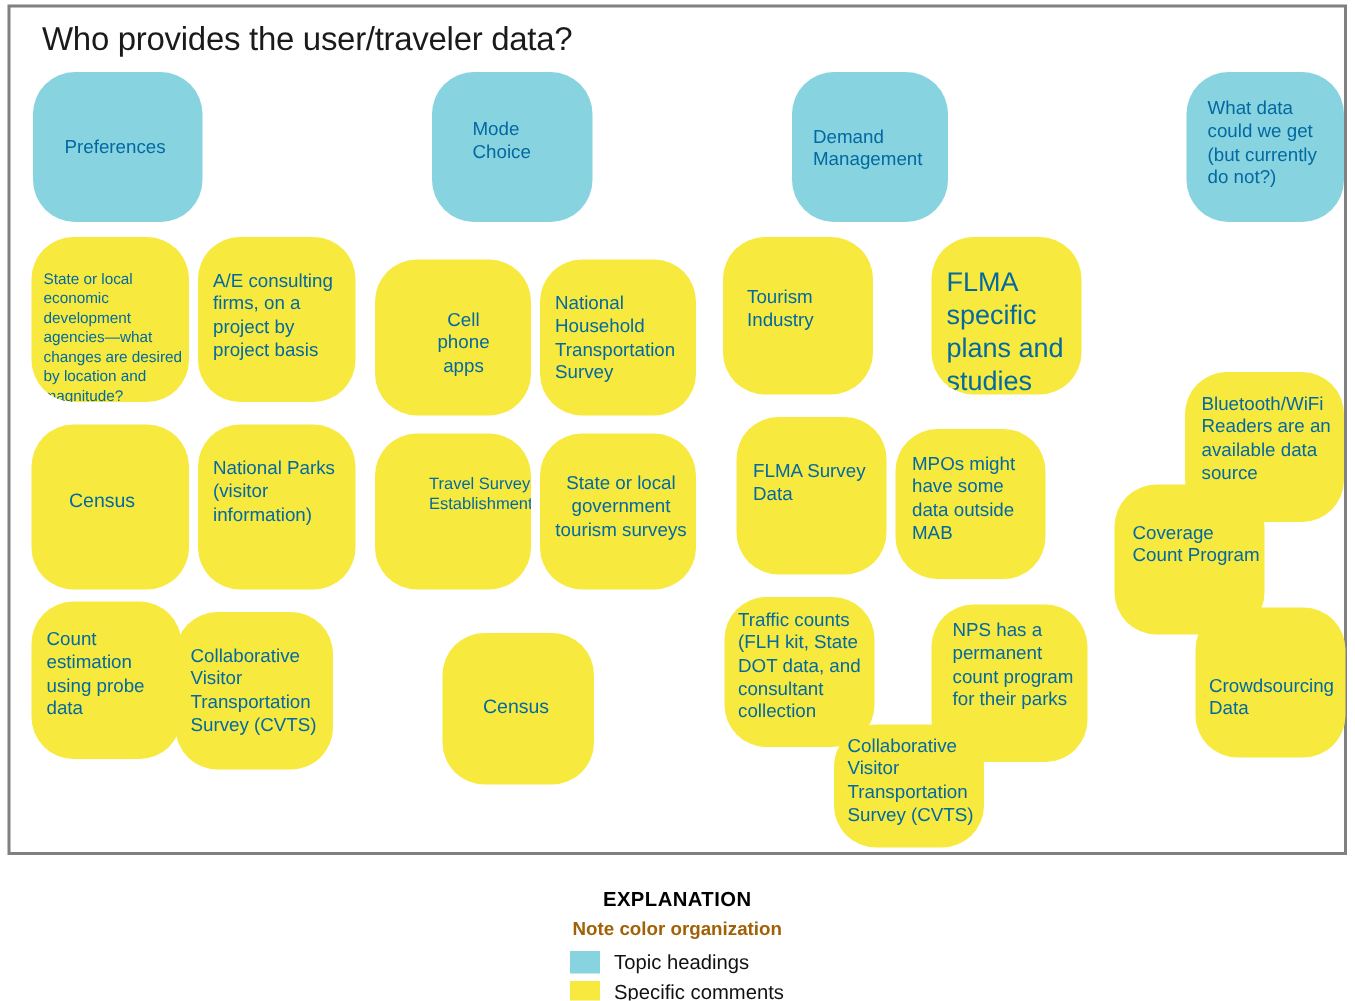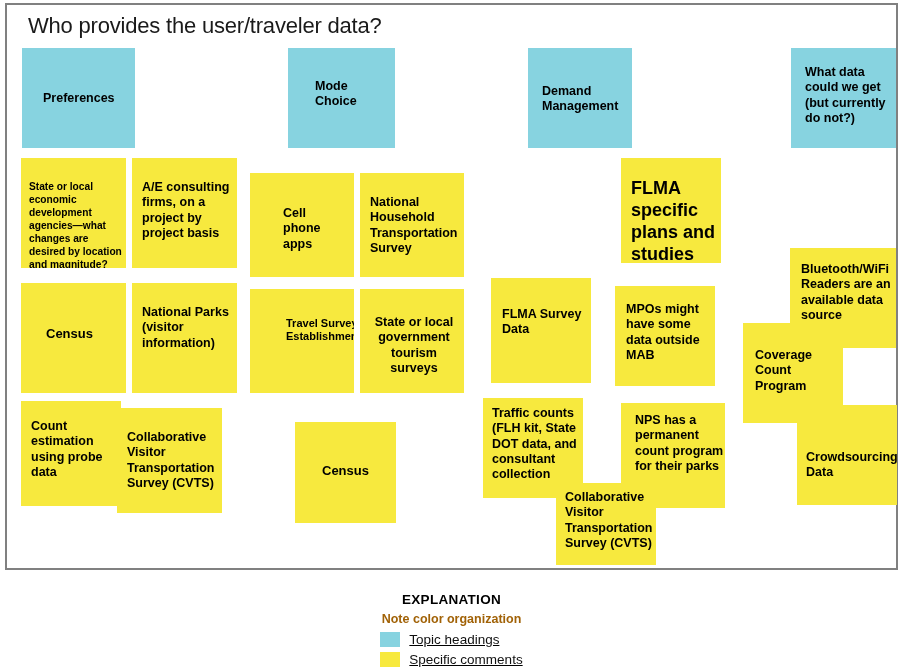--- a/index.html
+++ b/index.html
@@ -36,24 +36,25 @@
     top: 8px;
     font-size: 22px;
     font-weight: normal;
     color: #1a1a1a;
     letter-spacing: -0.2px;
     white-space: nowrap;
   }
   .note {
     position: absolute;
     box-sizing: border-box;
-    font-weight: bold;
-    color: #000000;
+    font-weight: normal;
+    color: #0369a1;
     line-height: 1.18;
     overflow: hidden;
+    border-radius: 28px;
   }
   .note .txt {
     position: absolute;
     display: block;
   }
   .note.blue { background: #87d3e0; }
   .note.yellow { background: #f7e93e; }
 
   
   #legend {
@@ -75,24 +76,23 @@
     color: #a16207;
     margin-top: 5px;
   }
   .legend-rows {
     display: inline-block;
     margin-top: 5px;
     text-align: left;
   }
   .legend-row {
     display: flex;
-    align-items: flex-start;
+    align-items: center;
     height: 19px;
     margin-top: 1px;
-    text-decoration: underline;
   }
   .legend-swatch {
     width: 20px;
     height: 15px;
     margin-right: 9px;
     flex: 0 0 auto;
   }
   .legend-label {
     font-size: 13.5px;
     color: #111;
@@ -134,21 +134,21 @@
 
     <div class="note yellow" style="left:110px; top:403px; width:105px; height:105px;">
       <span class="txt" style="left:10px; top:22px; width:95px; font-size:12.5px; line-height:1.22;">Collaborative Visitor Transportation Survey (CVTS)</span>
     </div>
 
     <div class="note blue" style="left:281px; top:43px; width:107px; height:100px;">
       <span class="txt" style="left:27px; top:31px; width:60px; font-size:12.5px; line-height:1.22;">Mode Choice</span>
     </div>
 
     <div class="note yellow" style="left:243px; top:168px; width:104px; height:104px;">
-      <span class="txt" style="left:33px; top:33px; width:52px; font-size:12.5px; line-height:1.22;">Cell phone apps</span>
+      <span class="txt" style="left:33px; top:33px; width:52px; font-size:12.5px; line-height:1.22;text-align:center;">Cell phone apps</span>
     </div>
 
     <div class="note yellow" style="left:353px; top:168px; width:104px; height:104px;padding-left:20px;">
       <span class="txt" style="left:10px; top:22px; width:92px; font-size:12.5px; line-height:1.22;">National Household Transportation Survey</span>
     </div>
 
     <div class="note yellow" style="left:243px; top:284px; width:104px; height:104px;">
       <span class="txt" style="left:10px; top:28px; width:94px; font-size:11px; line-height:1.22;margin-left:26px;">Travel Surveys at Establishment</span>
     </div>
 
@@ -157,30 +157,33 @@
     </div>
 
     <div class="note yellow" style="left:288px; top:417px; width:101px; height:101px;">
       <span class="txt" style="left:27px; top:41px; width:80px; font-size:13px;">Census</span>
     </div>
 
     <div class="note blue" style="left:521px; top:43px; width:104px; height:100px;">
       <span class="txt" style="left:14px; top:36px; width:92px; font-size:12.5px; line-height:1.22;">Demand Management</span>
     </div>
 
+    <div class="note yellow" style="left:475px; top:153px; width:100px; height:105px;">
+      <span class="txt" style="left:16px; top:33px; width:80px; font-size:12.5px; line-height:1.22;">Tourism Industry</span>
+    </div>
 
     <div class="note yellow" style="left:614px; top:153px; width:100px; height:105px;">
       <span class="txt" style="left:10px; top:20px; width:84px; font-size:18px; line-height:1.22;">FLMA specific plans and studies</span>
     </div>
 
     <div class="note yellow" style="left:484px; top:273px; width:100px; height:105px;">
       <span class="txt" style="left:11px; top:29px; width:80px; font-size:12.5px; line-height:1.22;">FLMA Survey Data</span>
     </div>
 
-    <div class="note yellow" style="left:608px; top:281px; width:100px; height:100px;">
+    <div class="note yellow" style="left:590px; top:281px; width:100px; height:100px;">
       <span class="txt" style="left:11px; top:16px; width:86px; font-size:12.5px; line-height:1.22;">MPOs might have some data outside MAB</span>
     </div>
 
     <div class="note yellow" style="left:476px; top:393px; width:100px; height:100px;">
       <span class="txt" style="left:9px; top:8px; width:90px; font-size:12.5px; line-height:1.22;">Traffic counts (FLH kit, State DOT data, and consultant collection</span>
     </div>
 
     <div class="note yellow" style="left:614px; top:398px; width:104px; height:105px;">
       <span class="txt" style="left:14px; top:10px; width:90px; font-size:12.5px; line-height:1.22;">NPS has a permanent count program for their parks</span>
     </div>

